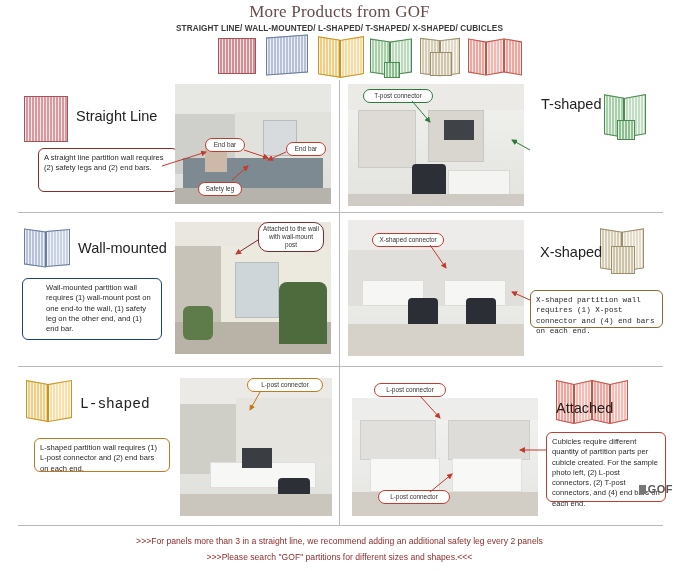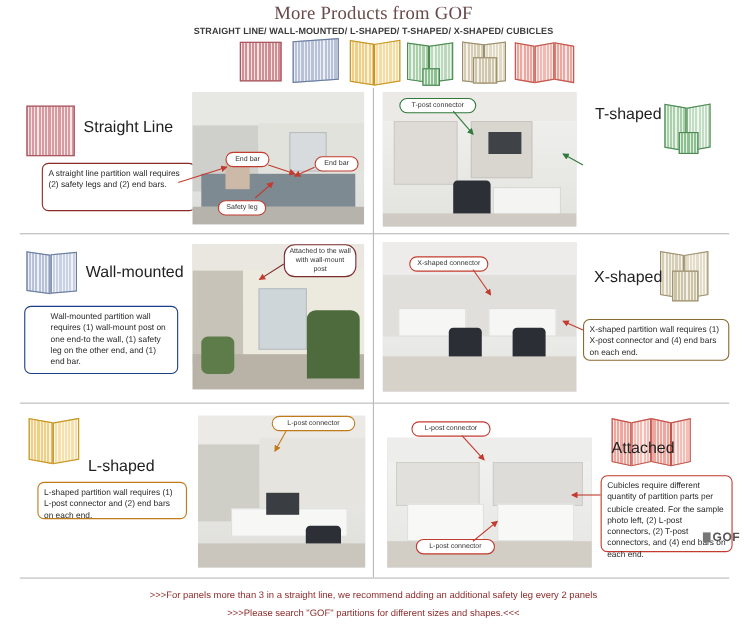--- a/index.html
+++ b/index.html
@@ -43,21 +43,21 @@
   }
 
   
   .callout{
     position:absolute;box-sizing:border-box;
     border:1.3px solid #8d2b2b;border-radius:6px;background:#fff;
     font-size:7.6px;line-height:1.35;color:#2a2a2a;padding:4px 5px;
   }
   .callout.blue{border-color:#1c3f86;padding-left:23px;}
   .callout.green{border-color:#2f7a3d;}
-  .callout.tan{border-color:#8a6a33;}
+  .callout.tan{border-color:#8a6a33;font-family:Liberation Mono, monospace;}
   .callout.orange{border-color:#c07a1a;}
   .callout.red{border-color:#c23b2e;}
 
   
   .pill{
     position:absolute;box-sizing:border-box;border-radius:10px;background:#fff;
     font-size:6.4px;color:#333;text-align:center;padding:2px 4px;line-height:1.25;
     border:1px solid #c23b2e;
   }
   .pill.green{border-color:#2f7a3d;}
@@ -210,21 +210,21 @@
     <div class="panel" style="position:absolute;left:22px;top:2px;width:22px;height:40px;border-color:#9c8e6d;background-color:#e3dcc8;transform:skewY(-9deg);"></div>
     <div class="panel" style="position:absolute;left:11px;top:18px;width:24px;height:28px;border-color:#9c8e6d;background-color:#cdc3a6;"></div>
   </div>
   <div class="sec-label" style="left:540px;top:244px;">X-shaped</div>
   <div class="callout tan" style="left:530px;top:290px;width:133px;height:38px;">X-shaped partition wall requires (1) X-post connector and (4) end bars on each end.</div>
 
   <div style="position:absolute;left:26px;top:380px;">
     <div class="panel" style="position:absolute;left:0;top:2px;width:22px;height:38px;border-color:#c69524;background-color:#f0cf86;transform:skewY(10deg);"></div>
     <div class="panel" style="position:absolute;left:22px;top:2px;width:24px;height:38px;border-color:#c69524;background-color:#f6e0ab;transform:skewY(-10deg);"></div>
   </div>
-  <div class="sec-label" style="left:80px;top:416px;">L-shaped</div>
+  <div class="sec-label" style="left:80px;top:396px;font-family:Liberation Mono, monospace;">L-shaped</div>
   <div class="callout orange" style="left:34px;top:438px;width:136px;height:34px;">L-shaped partition wall requires (1) L-post connector and (2) end bars on each end.</div>
 
   <div class="photo" style="left:180px;top:378px;width:152px;height:138px;">
     <div class="sky" style="background:linear-gradient(#f0efec,#dededa);"></div>
     <div class="ph-obj" style="left:0;top:0;width:152px;height:26px;background:#ebeae6;"></div>
     <div class="ph-obj" style="left:0;top:26px;width:56px;height:70px;background:#cfcfc8;"></div>
     <div class="ph-obj" style="left:56px;top:20px;width:96px;height:62px;background:#e6e4df;"></div>
     <div class="ph-obj" style="left:30px;top:84px;width:106px;height:26px;background:#f7f7f6;border:1px solid #dedede;box-sizing:border-box;"></div>
     <div class="ph-obj" style="left:62px;top:70px;width:30px;height:20px;background:#3a3d42;"></div>
     <div class="ph-obj" style="left:98px;top:100px;width:32px;height:34px;background:#2c3036;border-radius:4px;"></div>

